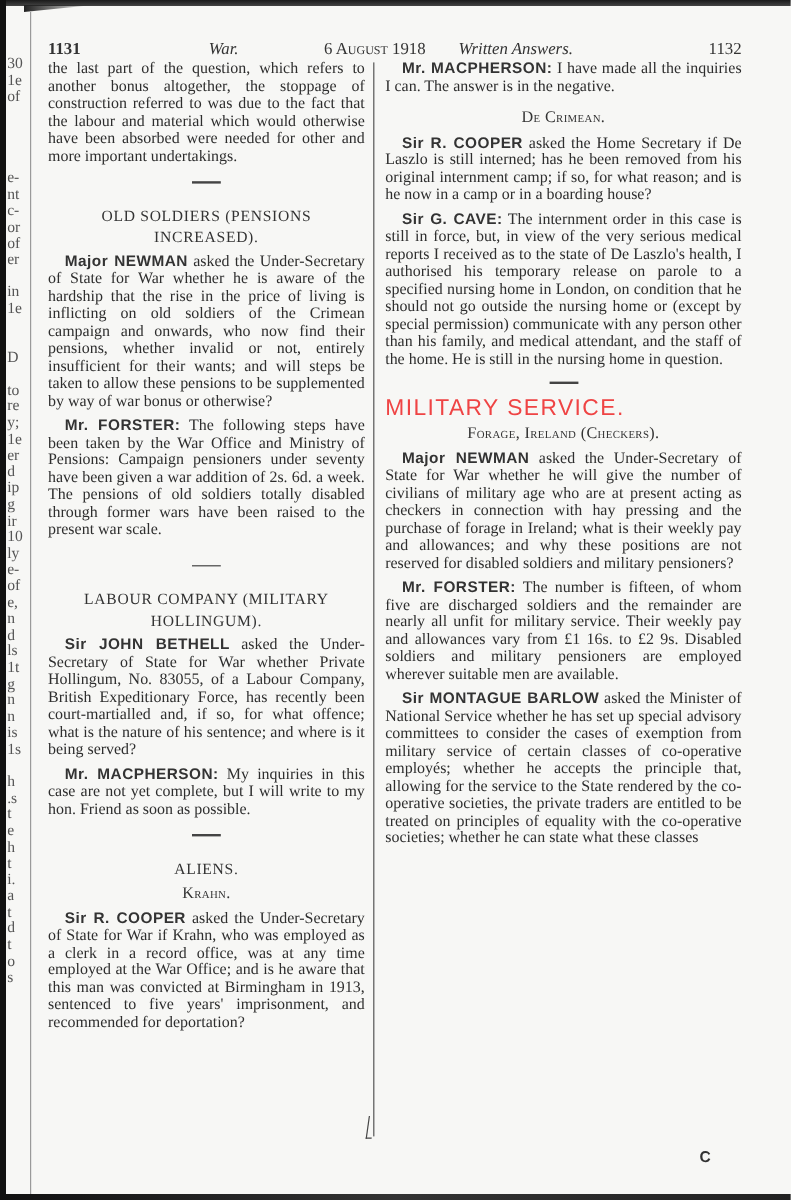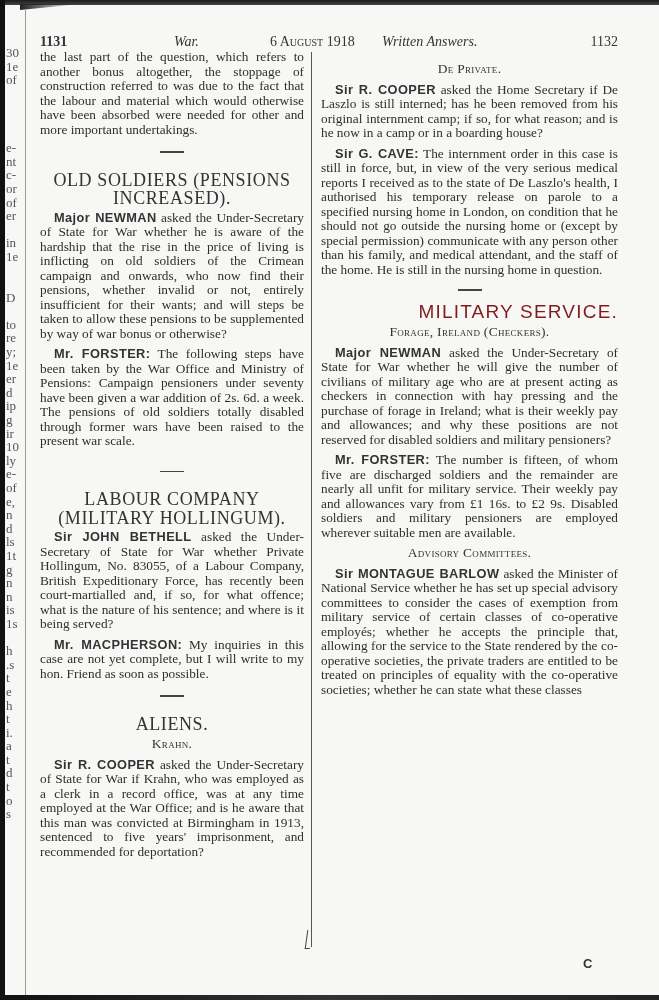--- a/index.html
+++ b/index.html
@@ -57,26 +57,26 @@
   .col-left { left: 40px; width: 264px; }
   .col-right { left: 321px; width: 297px; }
   .para { margin: 0 0 6px 0; text-indent: 14px; }
   .para.cont { text-indent: 0; }
   .speaker {
     font-family: "Liberation Sans", sans-serif; font-weight: bold; font-size: 12.8px;
     letter-spacing: 0.4px; color: #333;
   }
   .rule-short { width: 24px; height: 1.5px; background: #444; margin: 14px auto 18px auto; }
   .heading {
-    text-align: center; text-indent: 0; font-size: 18px; line-height: 18.5px;
+    text-align: center; text-indent: 0; font-size: 13px; line-height: 18.5px;
     letter-spacing: 0.6px; margin: 0 0 3px 0; color: #333;
   }
   .heading-sans {
     font-family: "Liberation Sans", sans-serif; font-size: 19px; letter-spacing: 1.2px;
-    text-align: right; margin: 4px 0 6px 0; color: #7f1d1d;
+    text-align: left; margin: 4px 0 6px 0; color: #ef4444;
   }
   .subheading {
     text-align: center; font-variant: small-caps; font-size: 13.5px; margin: 4px 0 6px 0; color: #333;
     letter-spacing: 0.3px;
   }
   .folio-mark {
     position: absolute; left: 583px; top: 956px;
     font-family: "Liberation Sans", sans-serif; font-weight: bold; font-size: 13px; color: #333;
   }
   .bracket-mark {
@@ -182,35 +182,35 @@
 
   <div class="rule-short"></div>
   <div>
     <p class="heading">ALIENS.</p>
     <p class="subheading">Krahn.</p>
     <p class="para"><span class="speaker">Sir R. COOPER</span><span> asked the Under-Secretary of State for War if Krahn, who was employed as a clerk in a record office, was at any time employed at the War Office; and is he aware that this man was convicted at Birmingham in 1913, sentenced to five years' imprisonment, and recommended for deportation?</span></p>
   </div>
 </div>
 
 <div class="col col-right">
-
-  <div>
-    <p class="subheading" style="margin-top:12px">De Private.</p>
+  <p class="para"><span class="speaker">Mr. MACPHERSON:</span><span> I have made all the inquiries I can. The answer is in the negative.</span></p>
+
+  <div>
+    <p class="subheading" style="margin-top:12px">De Crimean.</p>
     <p class="para"><span class="speaker">Sir R. COOPER</span><span> asked the Home Secretary if De Laszlo is still interned; has he been removed from his original internment camp; if so, for what reason; and is he now in a camp or in a boarding house?</span></p>
     <p class="para"><span class="speaker">Sir G. CAVE:</span><span> The internment order in this case is still in force, but, in view of the very serious medical reports I received as to the state of De Laszlo's health, I authorised his temporary release on parole to a specified nursing home in London, on condition that he should not go outside the nursing home or (except by special permission) communicate with any person other than his family, and medical attendant, and the staff of the home. He is still in the nursing home in question.</span></p>
   </div>
 
   <div class="rule-short" style="margin:12px auto 14px auto"></div>
   <div>
     <p class="heading-sans">MILITARY SERVICE.</p>
     <p class="subheading">Forage, Ireland (Checkers).</p>
     <p class="para"><span class="speaker">Major NEWMAN</span><span> asked the Under-Secretary of State for War whether he will give the number of civilians of military age who are at present acting as checkers in connection with hay pressing and the purchase of forage in Ireland; what is their weekly pay and allowances; and why these positions are not reserved for disabled soldiers and military pensioners?</span></p>
     <p class="para"><span class="speaker">Mr. FORSTER:</span><span> The number is fifteen, of whom five are discharged soldiers and the remainder are nearly all unfit for military service. Their weekly pay and allowances vary from £1 16s. to £2 9s. Disabled soldiers and military pensioners are employed wherever suitable men are available.</span></p>
   </div>
 
   <div>
-    <p class="subheading">Advisory Committees.</p>
     <p class="para"><span class="speaker">Sir MONTAGUE BARLOW</span><span> asked the Minister of National Service whether he has set up special advisory committees to consider the cases of exemption from military service of certain classes of co-operative employés; whether he accepts the principle that, allowing for the service to the State rendered by the co-operative societies, the private traders are entitled to be treated on principles of equality with the co-operative societies; whether he can state what these classes</span></p>
   </div>
 </div>
 
 <div class="bracket-mark"></div>
 <div class="folio-mark">C</div>
 
 </body></html>

